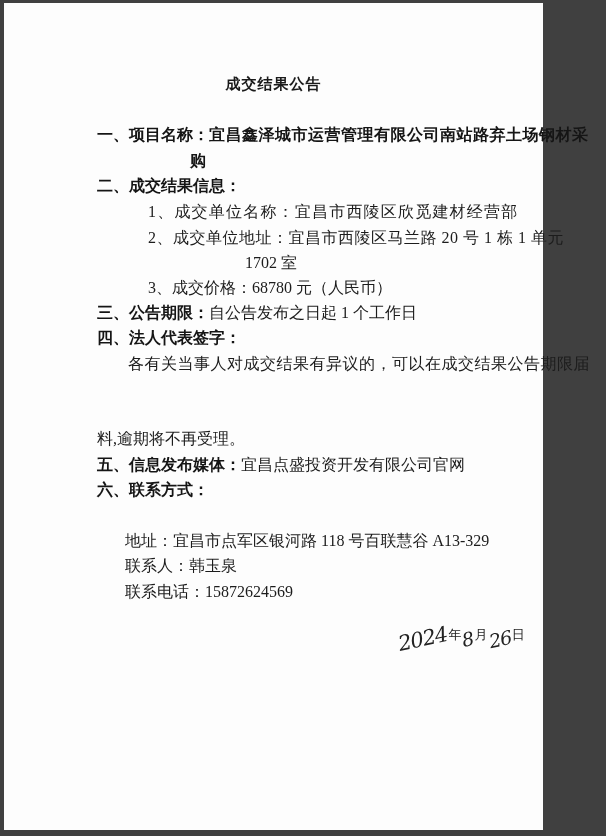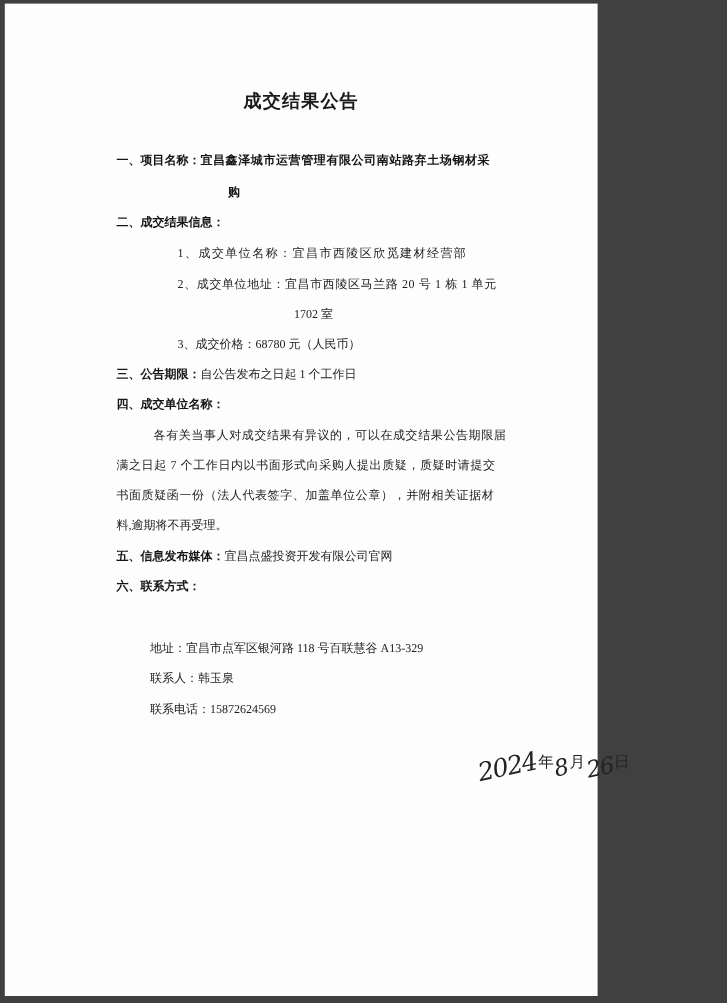--- a/index.html
+++ b/index.html
@@ -14,42 +14,42 @@
     position: relative;
     width: 606px;
     height: 836px;
     background: #404040; 
     overflow: hidden;
   }
   .sheet {
     position: absolute;
     left: 4px;
     top: 3px;
-    width: 494px;
+    width: 539px;
     height: 827px;
     background: #fdfdfd;
     color: #1c1c1c;
   }
   .title {
     position: absolute;
     top: 72px;
     left: 0;
     width: 100%;
     margin: 0;
     text-align: center;
     font-size: 15px;
     font-weight: 700;
     letter-spacing: 1px;
     color: #1a1a1a;
     font-family: "Liberation Serif", "DejaVu Serif", serif;
   }
   .line {
     position: absolute;
     left: 93px; 
-    font-size: 10px;
+    font-size: 16px;
     line-height: 16px;
     white-space: nowrap;
     color: #1c1c1c;
   }
   .hd {
     font-weight: 700;
     font-family: "Liberation Sans", "DejaVu Sans", sans-serif;
     color: #151515;
   }
   .body-txt {
@@ -100,24 +100,22 @@
     <div class="line hd" style="top:150px; left:186px">购</div>
 
     <div class="line hd" style="top:175px">二、成交结果信息：</div>
     <div class="line body-txt ls1" style="top:201px; left:144px">1、成交单位名称：宜昌市西陵区欣觅建材经营部</div>
     <div class="line body-txt ls05" style="top:227px; left:144px">2、成交单位地址：宜昌市西陵区马兰路 20 号 1 栋 1 单元</div>
     <div class="line body-txt" style="top:252px; left:241px">1702 室</div>
     <div class="line body-txt" style="top:277px; left:144px">3、成交价格：68780 元（人民币）</div>
 
     <div class="line" style="top:302px"><span class="hd">三、公告期限：</span><span class="body-txt">自公告发布之日起 1 个工作日</span></div>
 
-    <div class="line hd" style="top:327px">四、成交单位名称：</div>
+    <div class="line hd" style="top:327px">四、法人代表签字：</div>
     <div class="line body-txt ls05" style="top:353px; left:124px">各有关当事人对成交结果有异议的，可以在成交结果公告期限届</div>
-    <div class="line body-txt ls05" style="top:378px">满之日起 7 个工作日内以书面形式向采购人提出质疑，质疑时请提交</div>
-    <div class="line body-txt ls05" style="top:403px">书面质疑函一份（法人代表签字、加盖单位公章），并附相关证据材</div>
     <div class="line body-txt" style="top:428px">料,逾期将不再受理。</div>
 
     <div class="line" style="top:454px"><span class="hd">五、信息发布媒体：</span><span class="body-txt">宜昌点盛投资开发有限公司官网</span></div>
 
     <div class="line hd" style="top:479px">六、联系方式：</div>
     <div class="line body-txt" style="top:530px; left:121px">地址：宜昌市点军区银河路 118 号百联慧谷 A13-329</div>
     <div class="line body-txt" style="top:555px; left:121px">联系人：韩玉泉</div>
     <div class="line body-txt" style="top:581px; left:121px">联系电话：15872624569</div>
 
     <div class="date-line">

